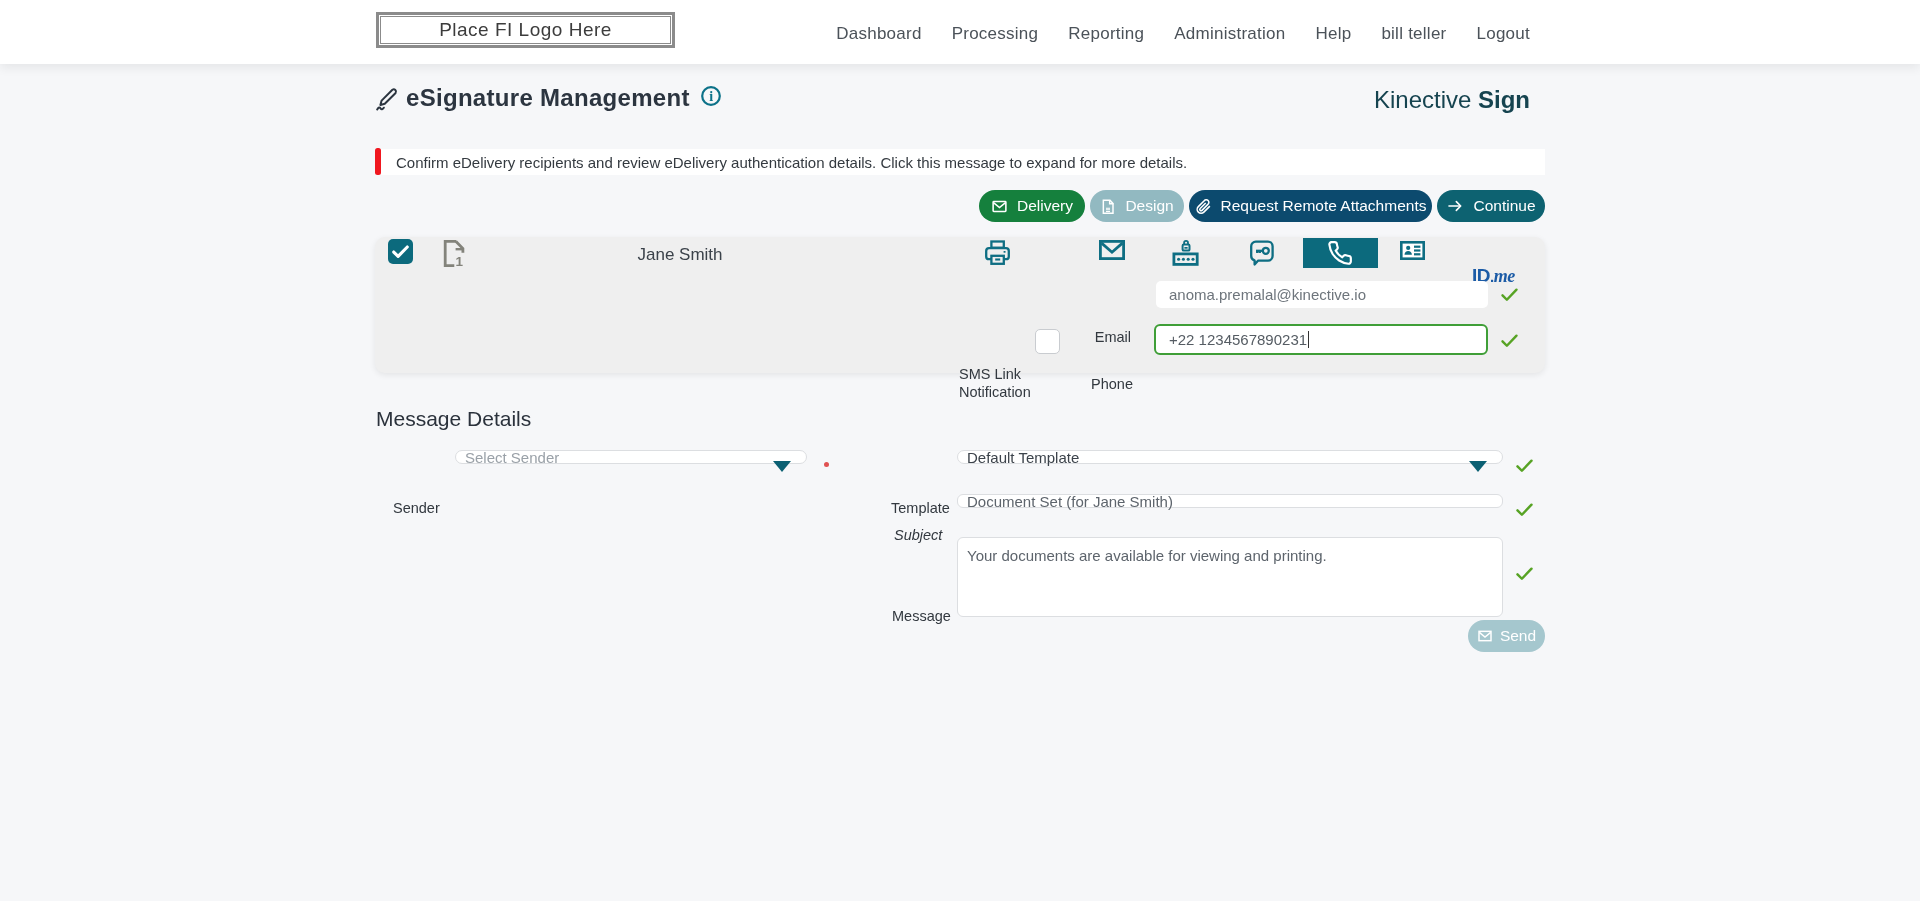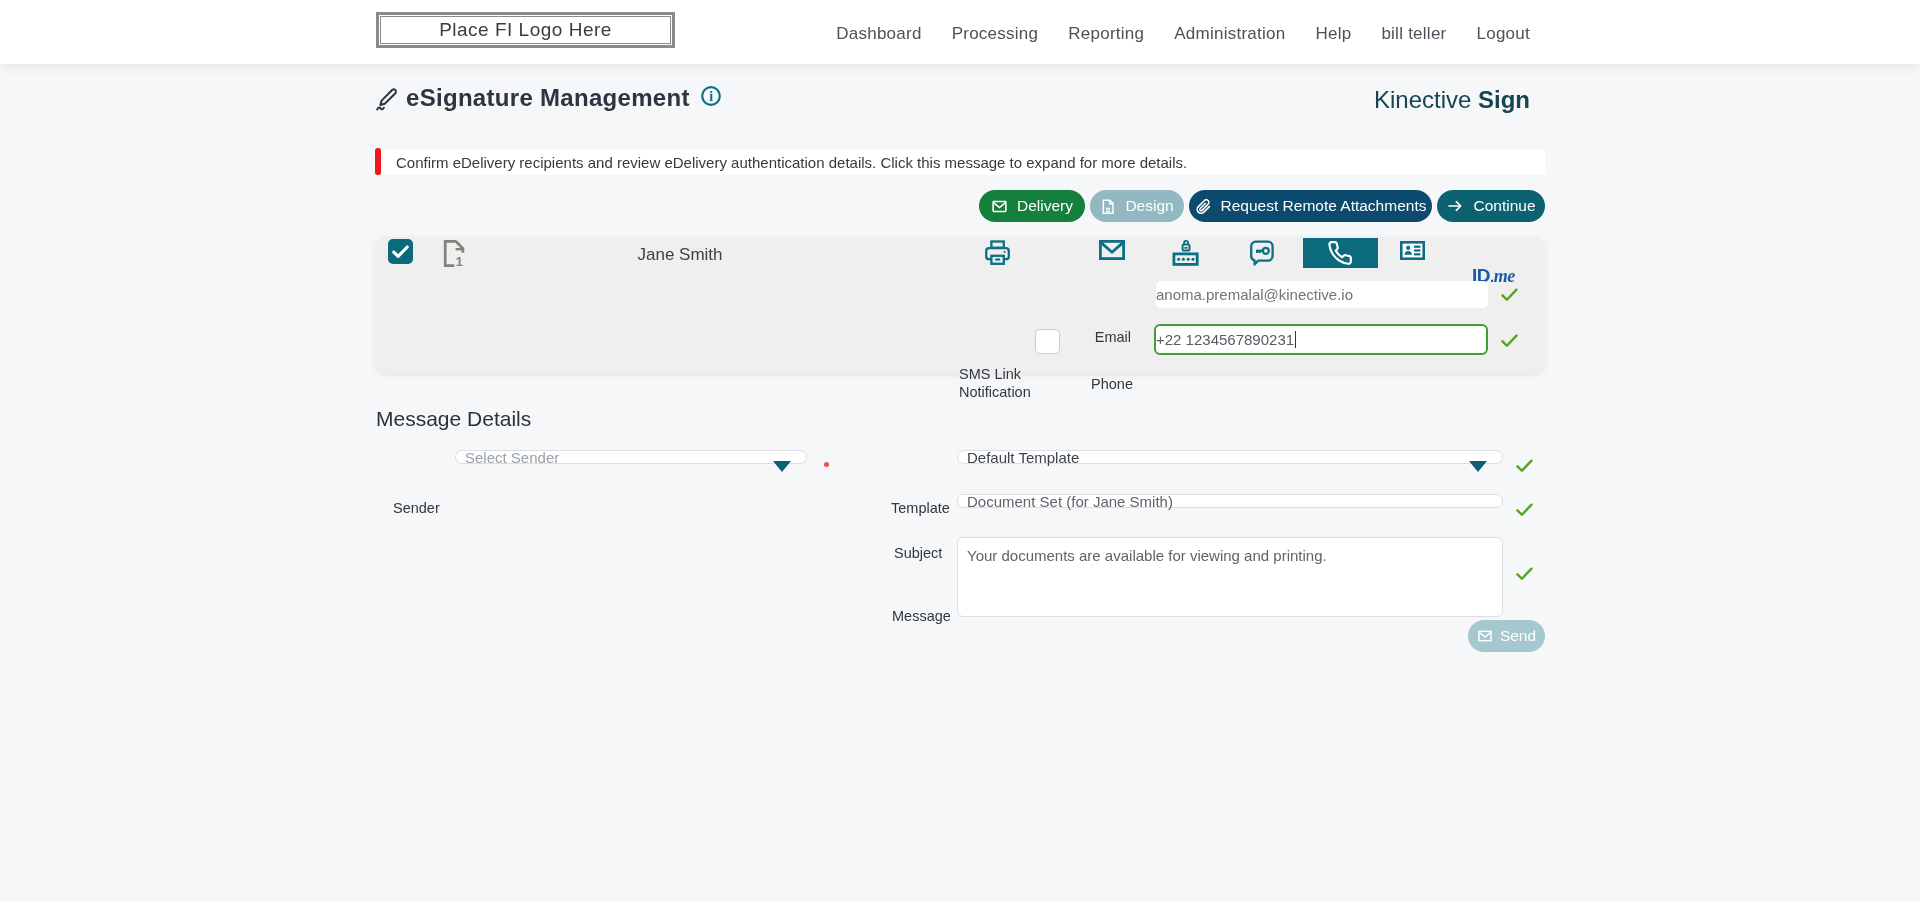--- a/index.html
+++ b/index.html
@@ -44,21 +44,21 @@
 
   .chk-teal { position:absolute; left:13px; top:2px; width:25px; height:25px; background:#0c6a7d; border-radius:5px; }
   .docicon { position:absolute; left:68px; top:3px; }
   .jname { position:absolute; left:140px; width:330px; top:8px; text-align:center; font-size:17px; color:#3b424a; }
 
   .ic { position:absolute; top:3px; }
   .phonebox { position:absolute; left:928px; top:1px; width:75px; height:30px; background:#0c6a7d; }
 
   .frm-label { position:absolute; font-size:14.5px; color:#32383f;margin-top:42px; }
   .inp { position:absolute; background:#fff; border-radius:5px; font-size:15px; color:#6e757c;
-         display:flex; align-items:center; }
+         display:flex; align-items:center; padding-left:13px; }
   .gcheck { position:absolute; }
 
   
   .mdtitle { position:absolute; left:376px; top:407px; font-size:21px; color:#2b323c; }
   .sel { position:absolute; background:#fff; border:1px solid #dcdee1; border-radius:7px; height:14px;
          display:flex; align-items:center; padding-left:9px; font-size:15px; }
   .tri { width:0; height:0; border-left:9px solid transparent; border-right:9px solid transparent;
          border-top:11px solid #0b6073; position:absolute; top:10px; }
 </style>
 </head>
@@ -210,21 +210,21 @@
 <div class="frm-label" style="left:393px; top:458px;">Sender</div>
 <div class="sel" style="left:455px; top:450px; width:352px; color:#9aa1a8;">Select Sender<div class="tri" style="right:15px;"></div></div>
 <div class="abs" style="left:824px; top:462px; width:5px; height:5px; background:#e05252; border-radius:50%;"></div>
 
 <div class="frm-label" style="left:891px; top:458px;">Template</div>
 <div class="sel" style="left:957px; top:450px; width:546px; color:#3c434b;">Default Template<div class="tri" style="right:15px;"></div></div>
 <svg class="gcheck" style="left:1514px; top:455px;" width="21" height="21" viewBox="0 0 24 24" fill="none" stroke="#57a324" stroke-width="2.8" stroke-linecap="round" stroke-linejoin="round">
     <path d="M4 13l5 5L20 6.5"></path>
   </svg>
 
-<div class="frm-label" style="left:894px; top:503px;">Subject</div>
+<div class="frm-label" style="left:894px; top:485px;font-style:italic;">Subject</div>
 <div class="sel" style="left:957px; top:494px; width:546px; color:#5d646c; border-radius:6px;">Document Set (for Jane Smith)</div>
 <svg class="gcheck" style="left:1514px; top:499px;" width="21" height="21" viewBox="0 0 24 24" fill="none" stroke="#57a324" stroke-width="2.8" stroke-linecap="round" stroke-linejoin="round">
     <path d="M4 13l5 5L20 6.5"></path>
   </svg>
 
 <div class="frm-label" style="left:892px; top:566px;">Message</div>
 <div class="sel" style="left:957px; top:537px; width:546px; height:80px; align-items:flex-start; padding-top:9px; color:#5d646c; border-radius:6px;">Your documents are available for viewing and printing.</div>
 <svg class="gcheck" style="left:1514px; top:563px;" width="21" height="21" viewBox="0 0 24 24" fill="none" stroke="#57a324" stroke-width="2.8" stroke-linecap="round" stroke-linejoin="round">
     <path d="M4 13l5 5L20 6.5"></path>
   </svg>

